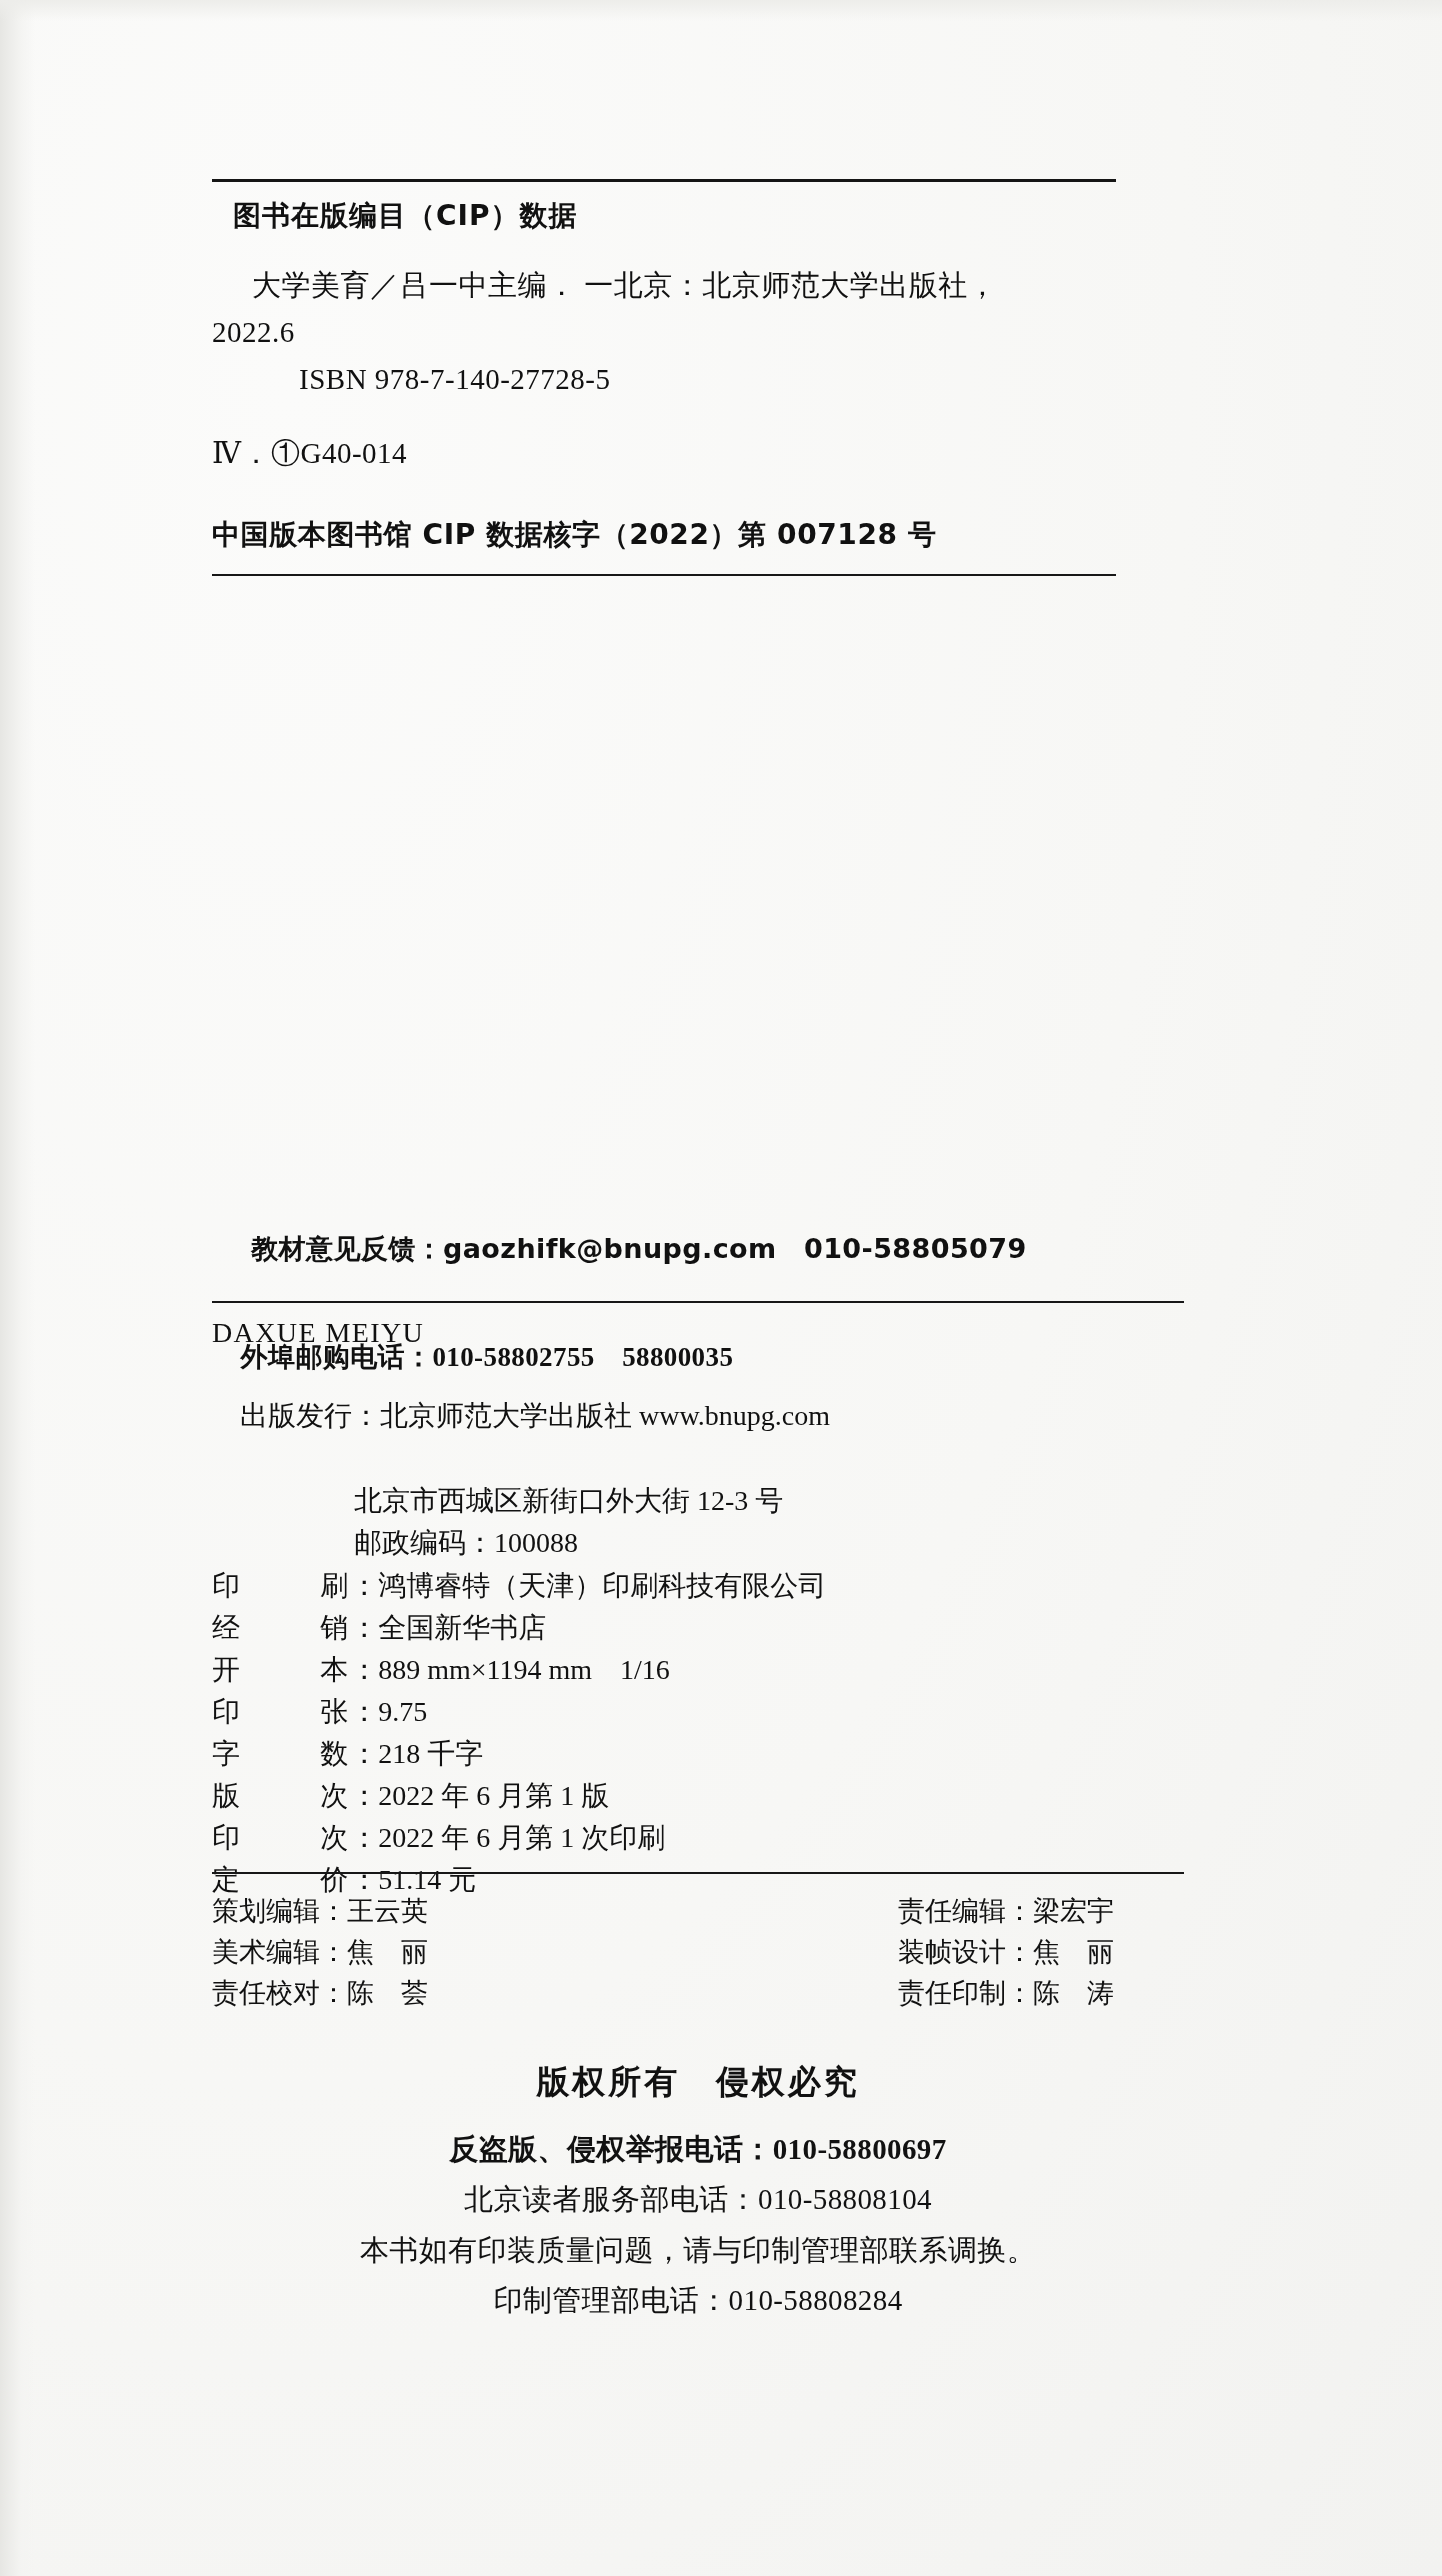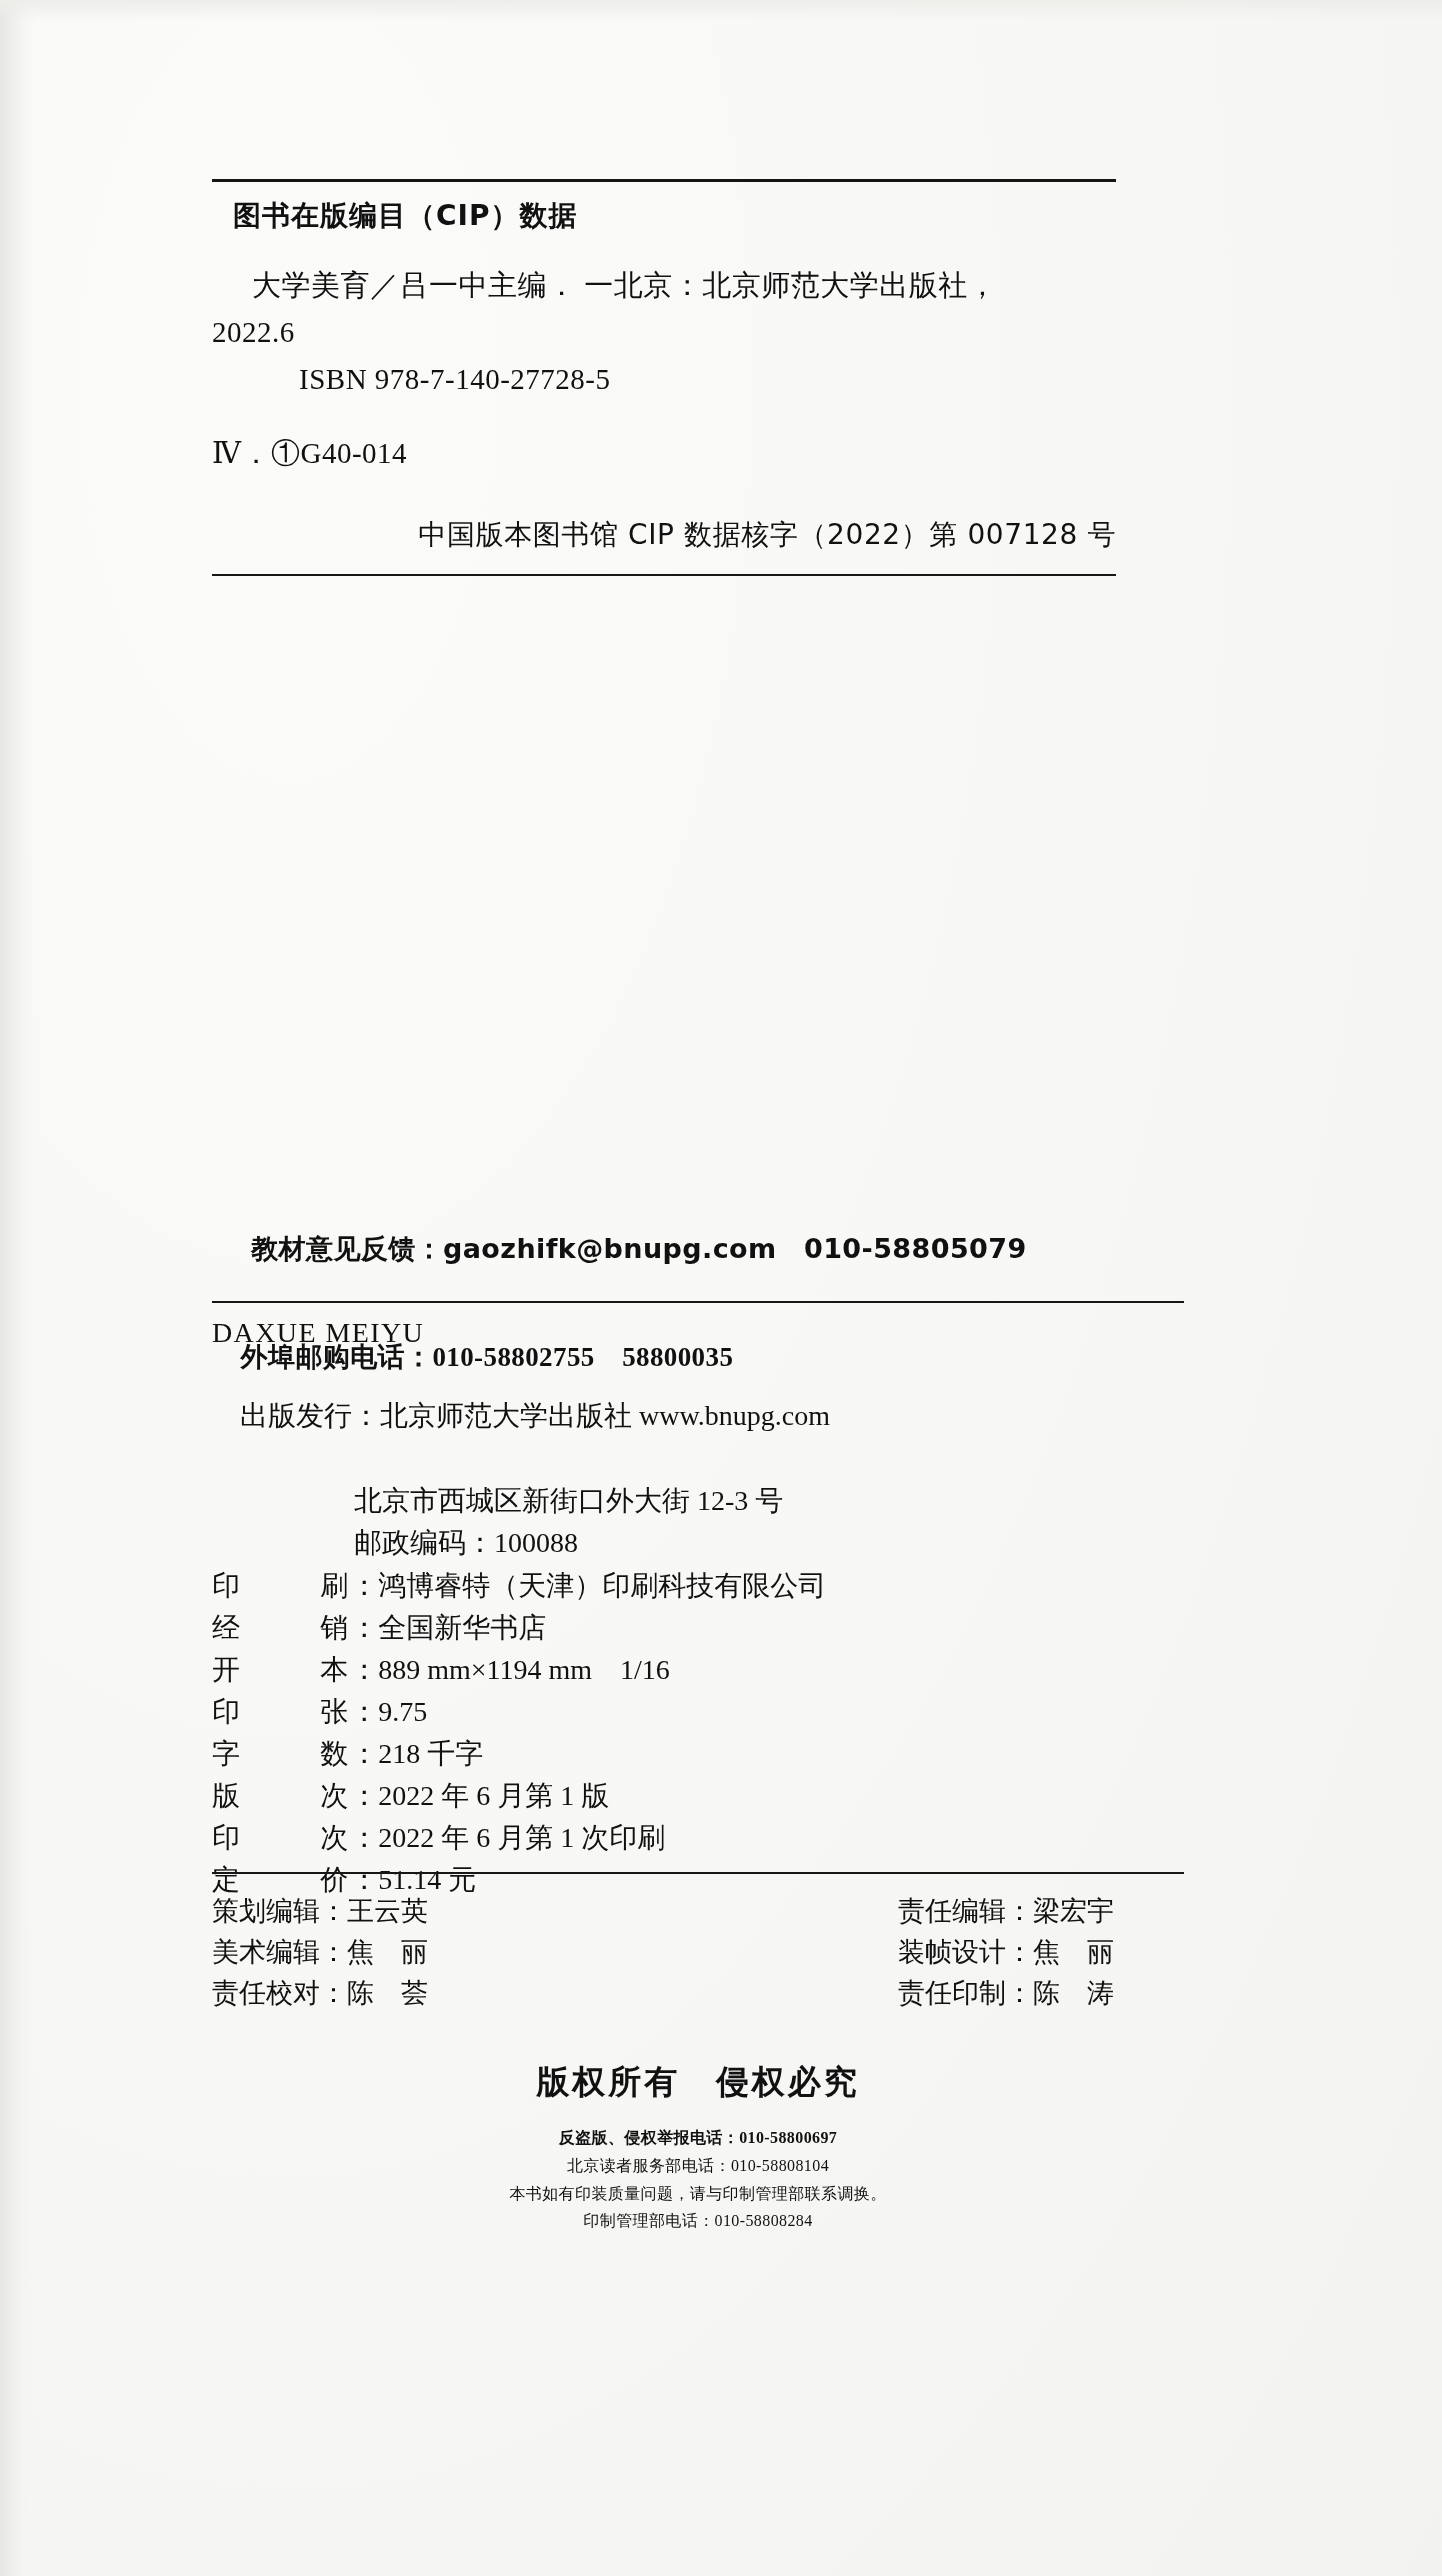--- a/index.html
+++ b/index.html
@@ -61,22 +61,22 @@
     font-size: 29px;
     line-height: 1.62;
     letter-spacing: 0.5px;
     white-space: pre;
   }
   .cip-line.indent { text-indent: 40px; }
   .cip-line.indent2 { text-indent: 87px; }
   .cip-gap { height: 27px; }
   .cip-num {
     font-size: 28px;
-    font-weight: normal;
-    text-align: right;
+    font-weight: bold;
+    text-align: left;
     letter-spacing: 0.6px;
     margin-top: 11.5px;
     margin-bottom: 20px;
     font-family: "DejaVu Sans", "Liberation Sans", sans-serif;
   }
 
   
   .feedback-block { position: absolute; left: 212px; top: 1200px; width: 972px; }
   .feedback-line-1 {
     font-family: "DejaVu Sans", "Liberation Sans", sans-serif;
@@ -146,21 +146,21 @@
     text-align: center;
   }
   .copyright-slogan {
     font-family: "DejaVu Sans", "Liberation Sans", sans-serif;
     font-weight: bold;
     font-size: 33px;
     letter-spacing: 2.9px;
     margin-bottom: 19px;
   }
   .footer-line {
-    font-size: 16px;
+    font-size: 29px;
     line-height: 1.74;
     letter-spacing: 0.4px;
     white-space: pre;
     font-family: Liberation Serif, serif;
   }
   .footer-line.strong { font-weight: bold; }
 </style>
 </head>
 <body>
 

